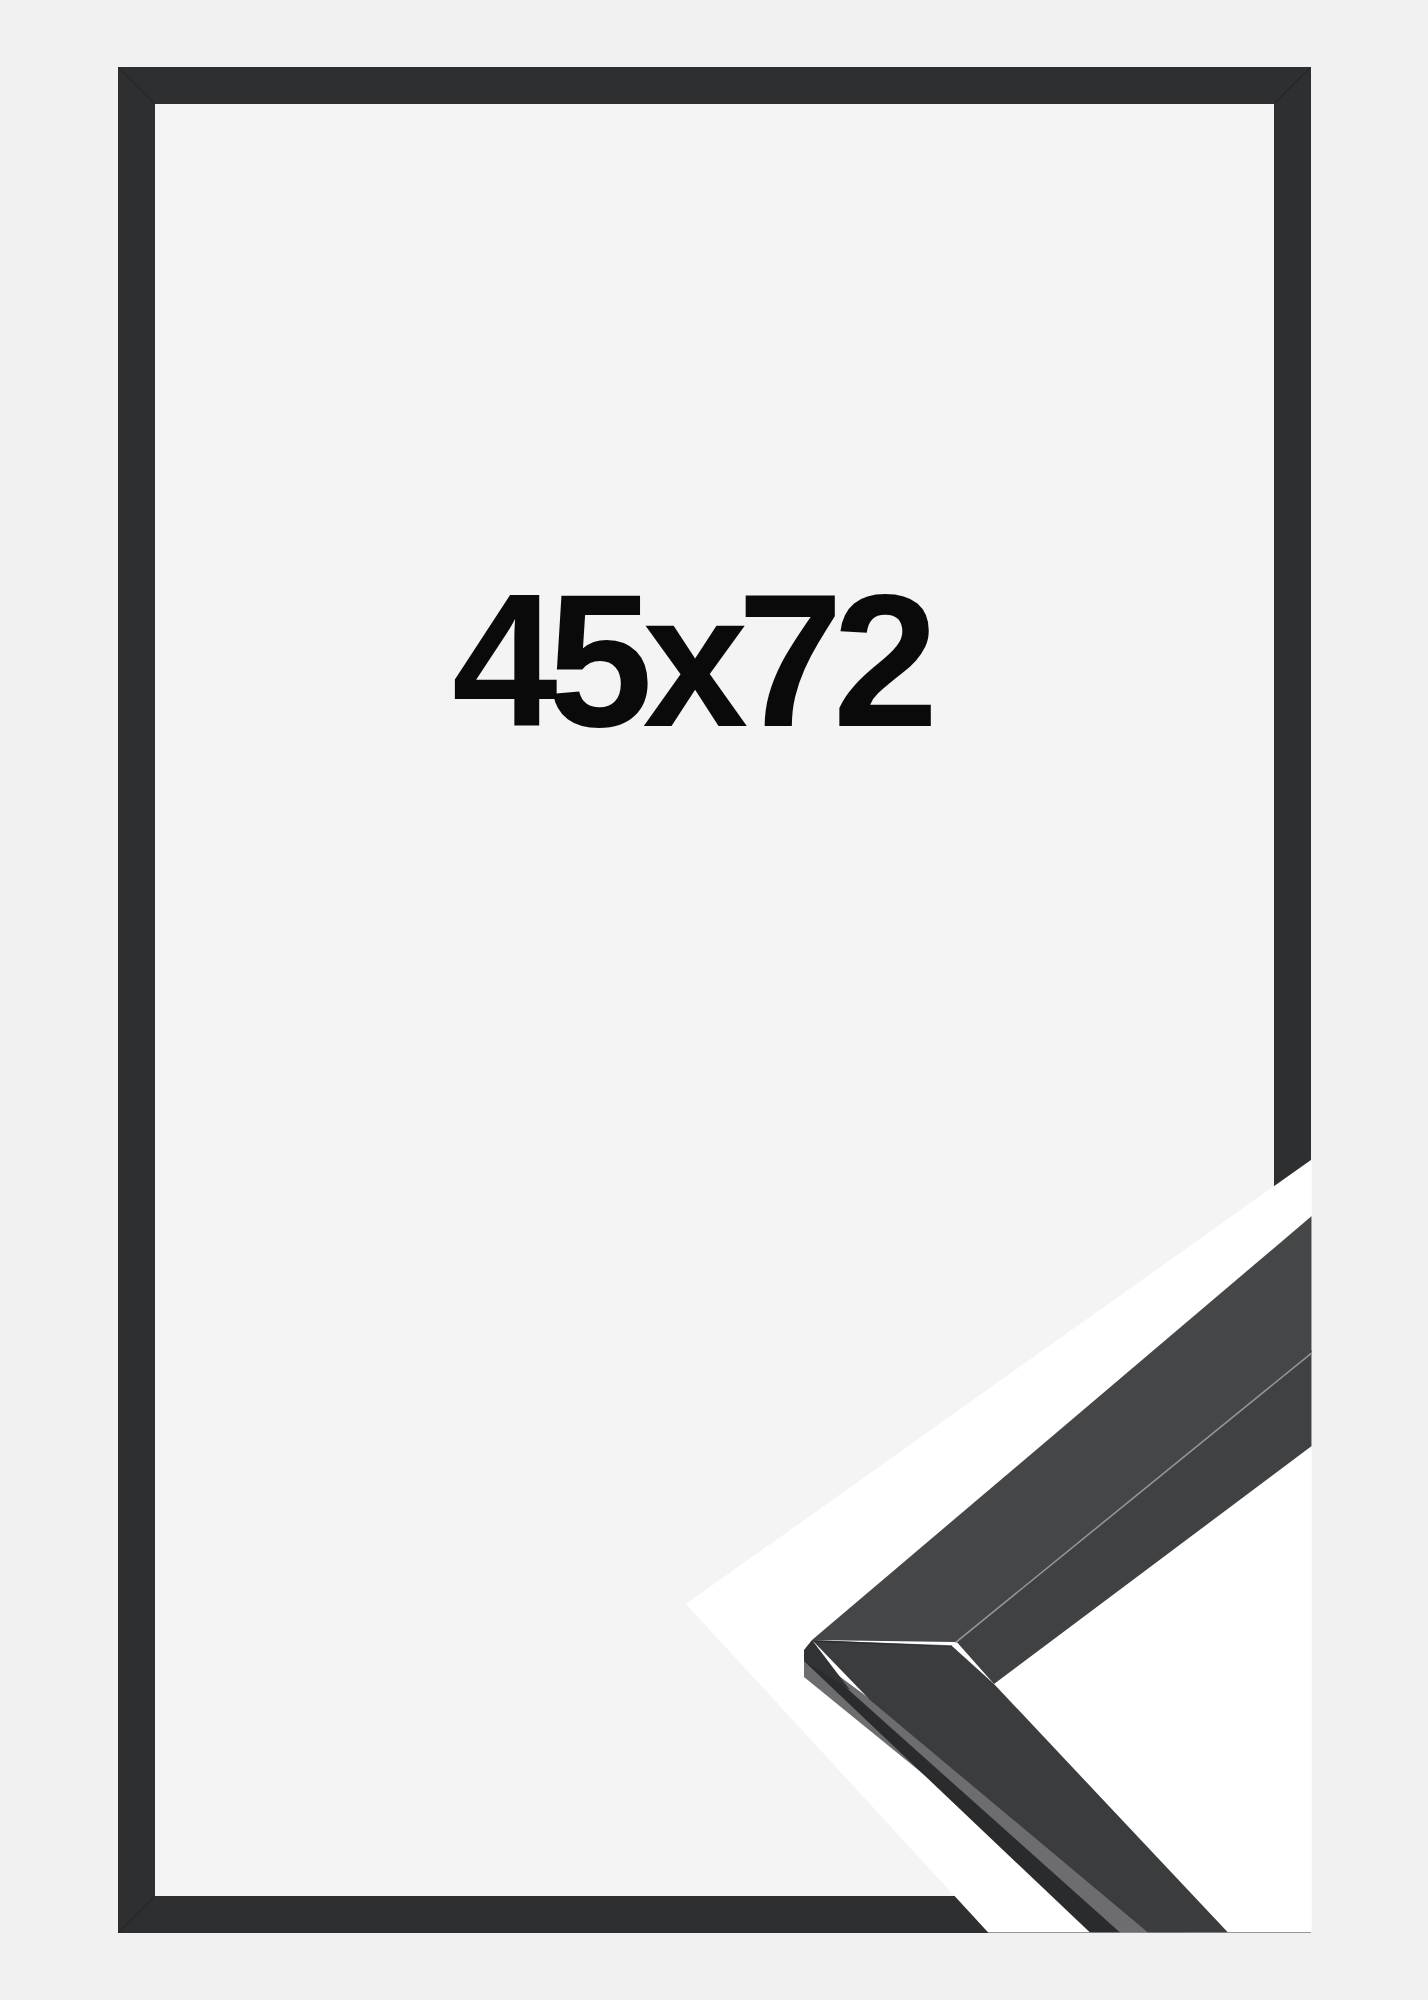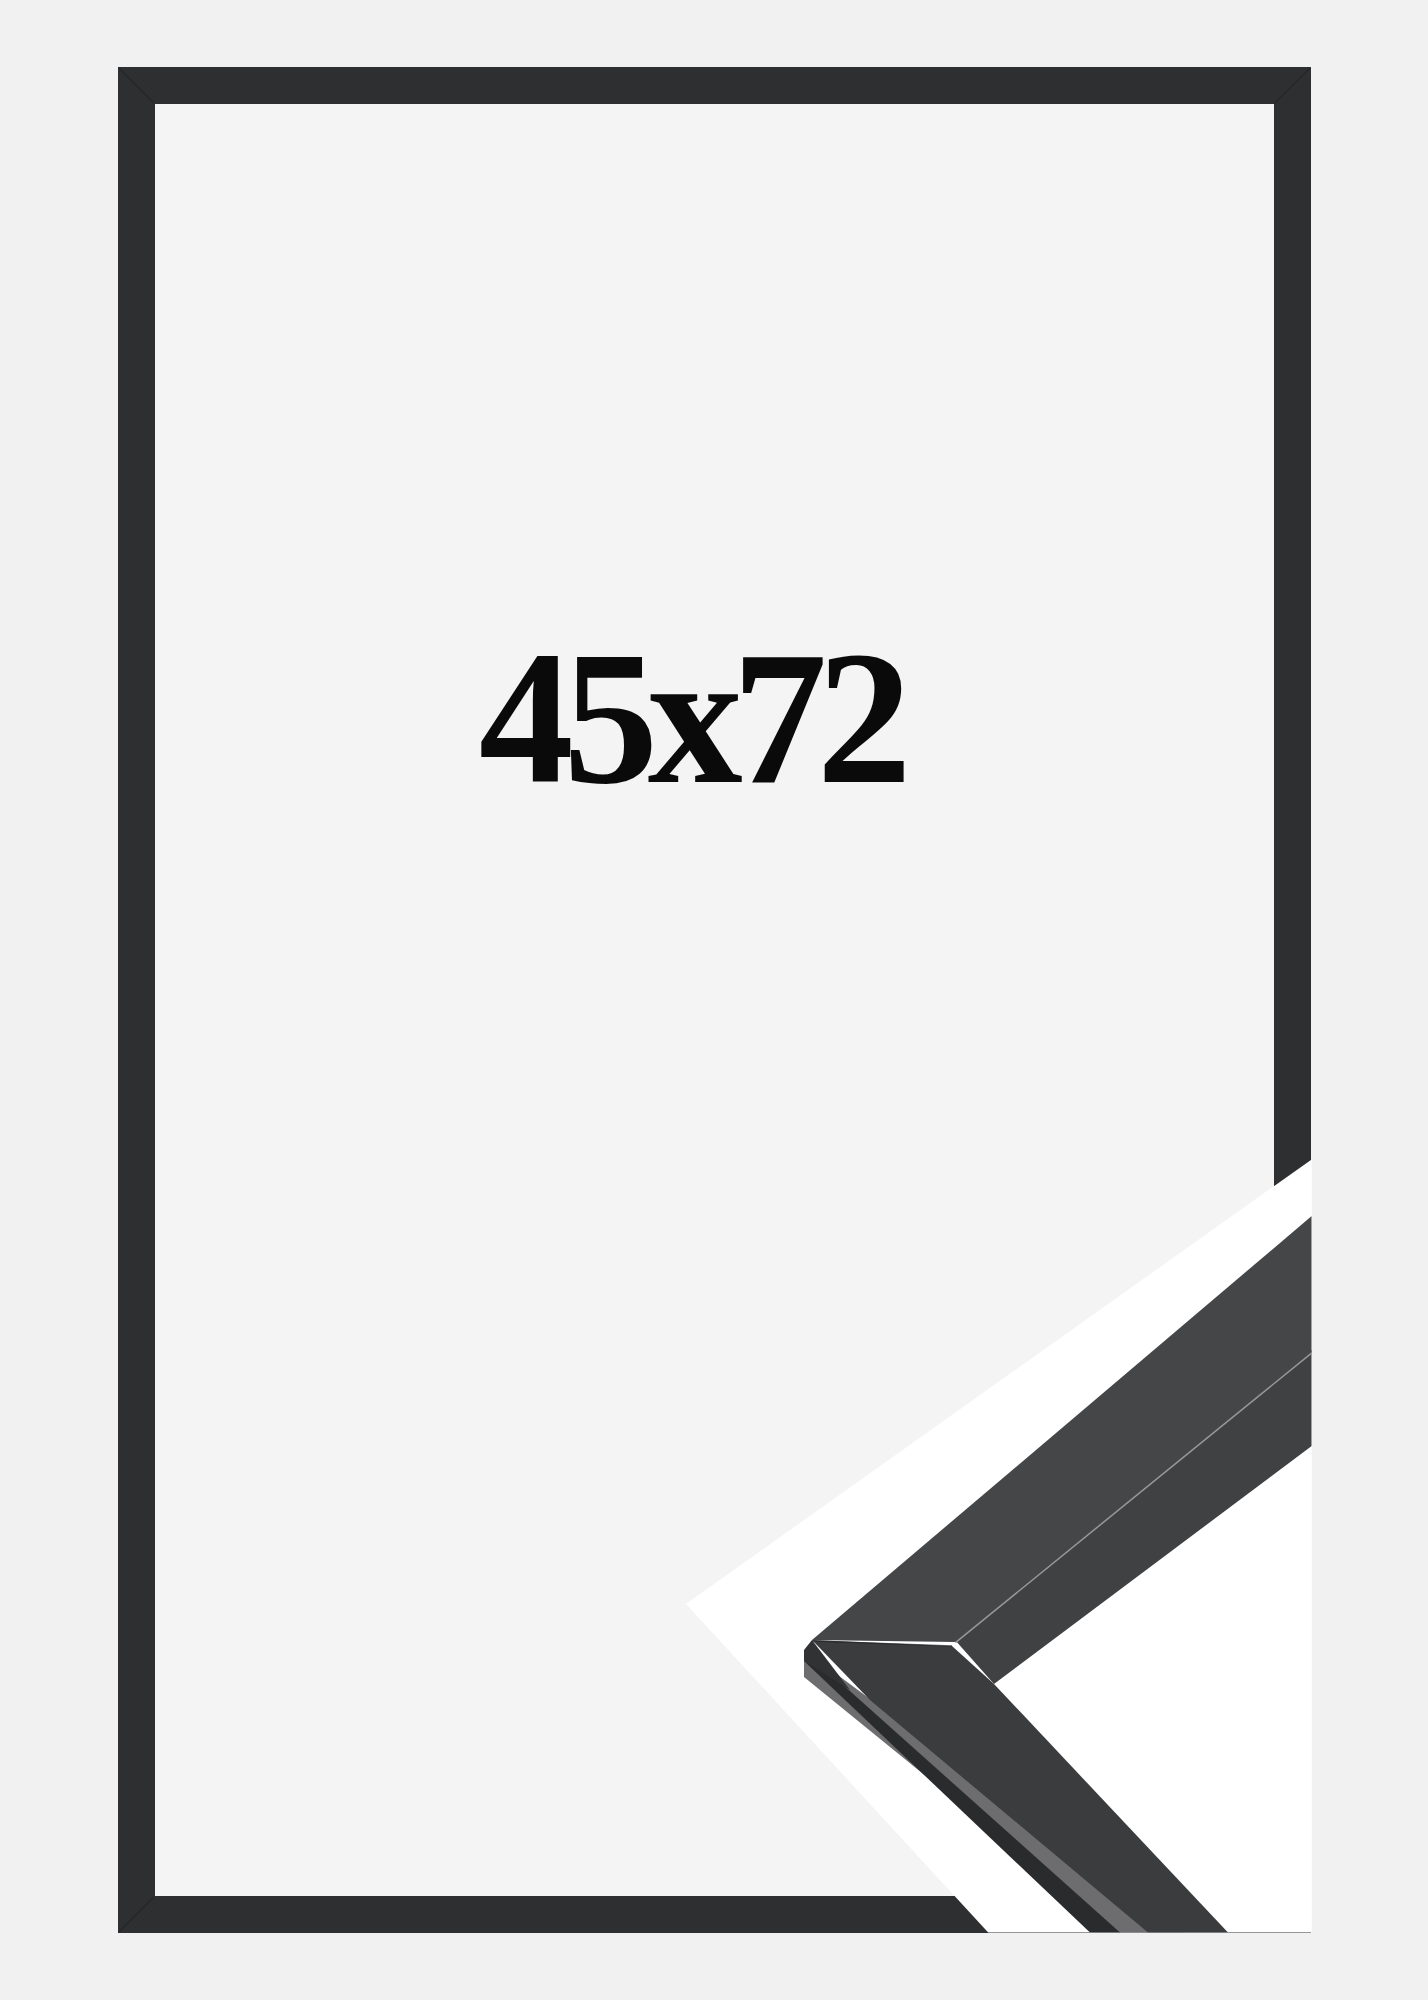--- a/index.html
+++ b/index.html
@@ -18,23 +18,23 @@
   }
   .stage svg {
     position: absolute;
     left: 0;
     top: 0;
     display: block;
   }
   .size-label {
     position: absolute;
     left: 690px;
-    top: 727px;
+    top: 669px;
     transform: translate(-50%, -54%);
-    font-family: Liberation Serif, serif;
+    font-family: Liberation Sans, sans-serif;
     font-weight: 700;
     font-size: 190px;
     letter-spacing: -0.055em;
     color: var(--text, #0a0a0a);
     white-space: nowrap;
     user-select: none;
   }
 </style>
 </head>
 <body>

